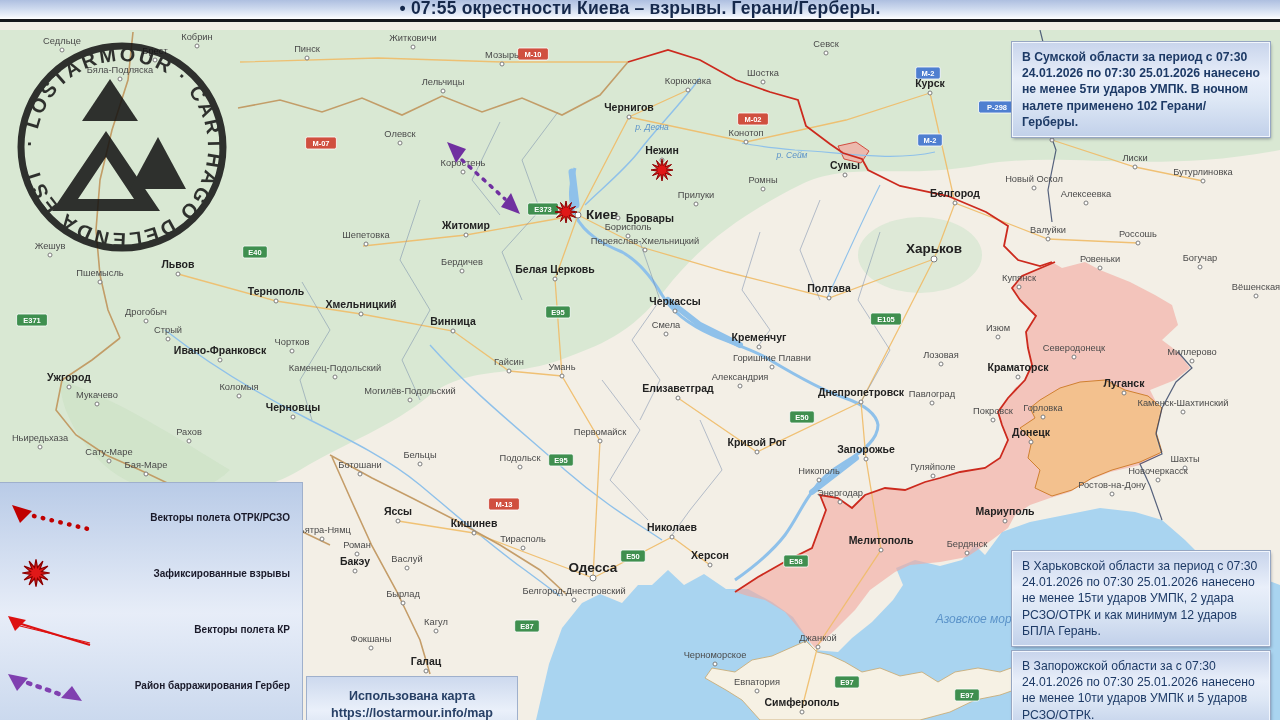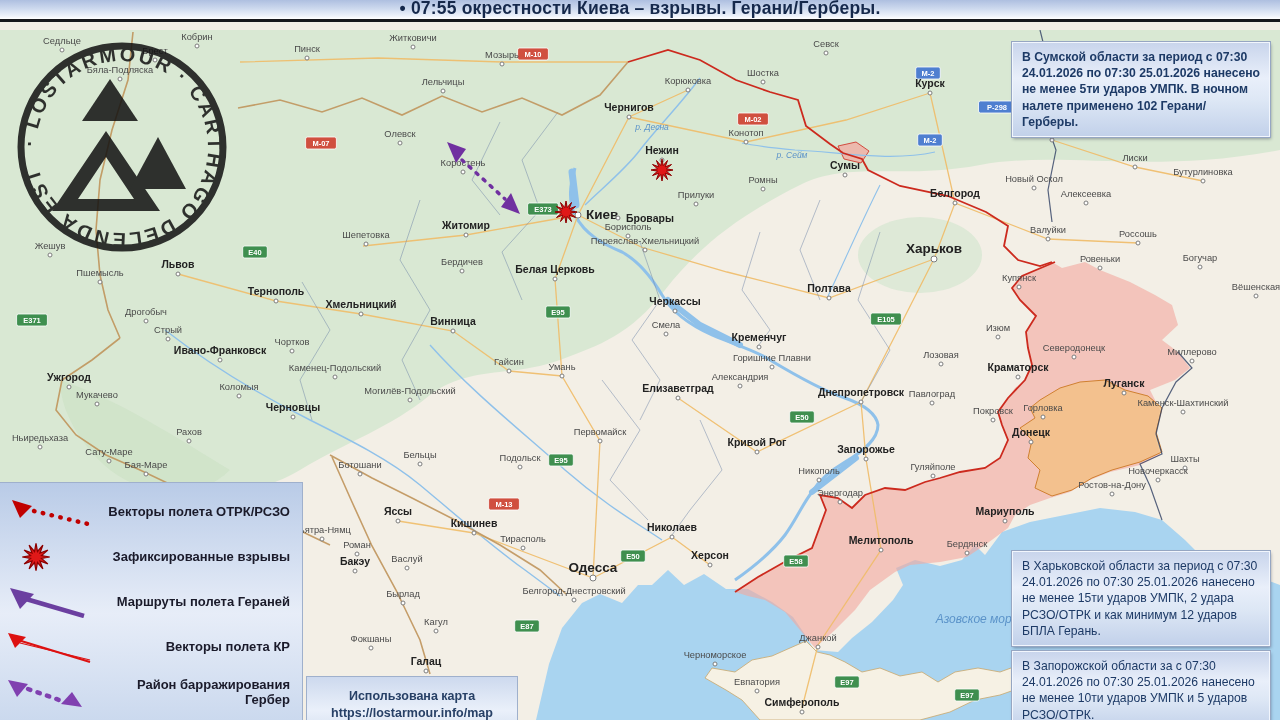--- a/index.html
+++ b/index.html
@@ -19,21 +19,21 @@
         border:1px solid #f2f6fd;box-shadow:0 0 0 1px #96a6c2,1px 2px 3px rgba(30,35,60,.4);
         color:#1d3a66;font-size:12.2px;line-height:1.33;font-weight:500;}
   .ibox1{top:42px;font-weight:bold;} .ibox2{top:551px;margin-left:32px;} .ibox3{top:651px;}
   
   .legend{position:absolute;left:0;top:483px;width:302px;height:237px;box-sizing:border-box;
         background:linear-gradient(180deg,#b9cbe7 0%,#e7edf8 55%,#cbd9ee 100%);
         box-shadow:0 0 0 1px #9fb0cc;display:flex;flex-direction:column;
         justify-content:space-around;padding:6px 8px 6px 4px;}
   .lrow{display:flex;align-items:center;}
   .lrow svg{width:92px;height:32px;flex:0 0 92px;}
-  .lrow .ll{flex:1;text-align:right;font-size:13px;font-weight:bold;color:#1a1a2a;padding-right:4px;}
+  .lrow .ll{flex:1;text-align:right;font-size:10px;font-weight:bold;color:#1a1a2a;padding-right:4px;}
   
   .attr{position:absolute;left:307px;top:677px;width:210px;box-sizing:border-box;padding:11px 8px;
         background:linear-gradient(180deg,#cdd9ee,#eaf0fa 60%,#d5e0f1);
         box-shadow:0 0 0 1px #9fb0cc;color:#274066;font-size:12.5px;font-weight:bold;line-height:1.35;text-align:center;}
 </style>
 </head>
 <body>
 
 <div class="stage">
 
@@ -710,27 +710,20 @@
         <polygon points="8,4 28,10 16,22" fill="#c00000"></polygon>
         <line x1="30" y1="15" x2="84" y2="28" stroke="#c00000" stroke-width="4.5" stroke-dasharray="0.5 8.5" stroke-linecap="round"></line>
       </svg>
       <span class="ll">Векторы полета ОТРК/РСЗО</span>
     </div>
     <div class="lrow">
       <svg viewBox="0 0 92 32">
         <use href="#sym-explosion" transform="translate(32,16) scale(1.25)"></use>
       </svg>
       <span class="ll">Зафиксированные взрывы</span>
-    </div>
-    <div class="lrow">
-      <svg viewBox="0 0 92 32">
-        <polygon points="6,2 30,8 16,23" fill="#6b3fa0"></polygon>
-        <line x1="22" y1="13" x2="80" y2="30" stroke="#6b3fa0" stroke-width="4.5"></line>
-      </svg>
-      <span class="ll">Маршруты полета Гераней</span>
     </div>
     <div class="lrow">
       <svg viewBox="0 0 92 32">
         <polygon points="4,2 22,6 11,17" fill="#dd1111"></polygon>
         <line x1="14" y1="9" x2="86" y2="31" stroke="#dd1111" stroke-width="2"></line>
         <line x1="16" y1="12" x2="86" y2="29" stroke="#dd1111" stroke-width="1.2"></line>
       </svg>
       <span class="ll">Векторы полета КР</span>
     </div>
     <div class="lrow">

